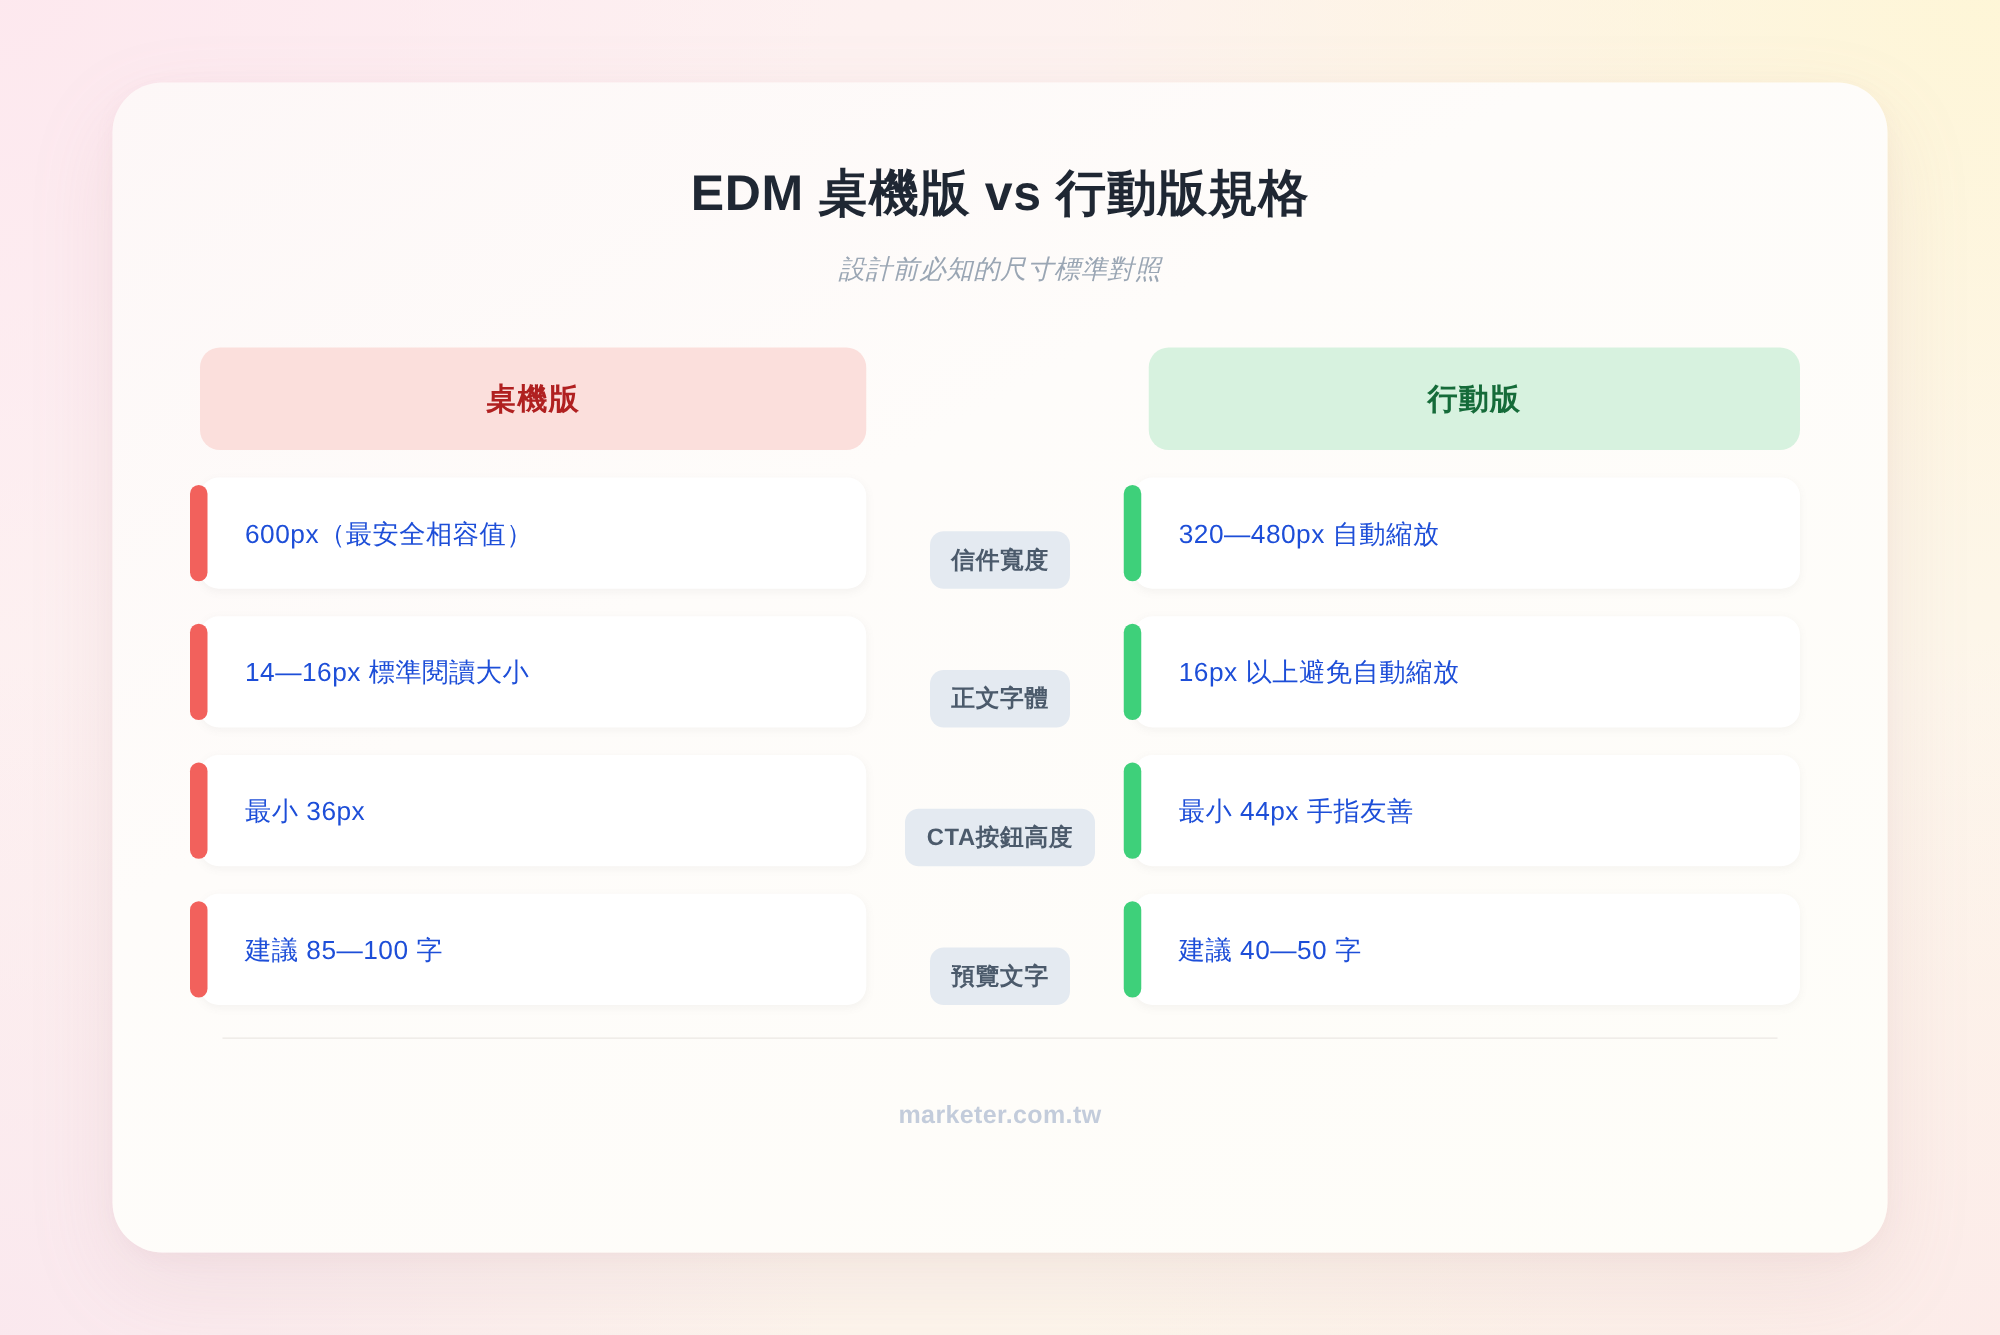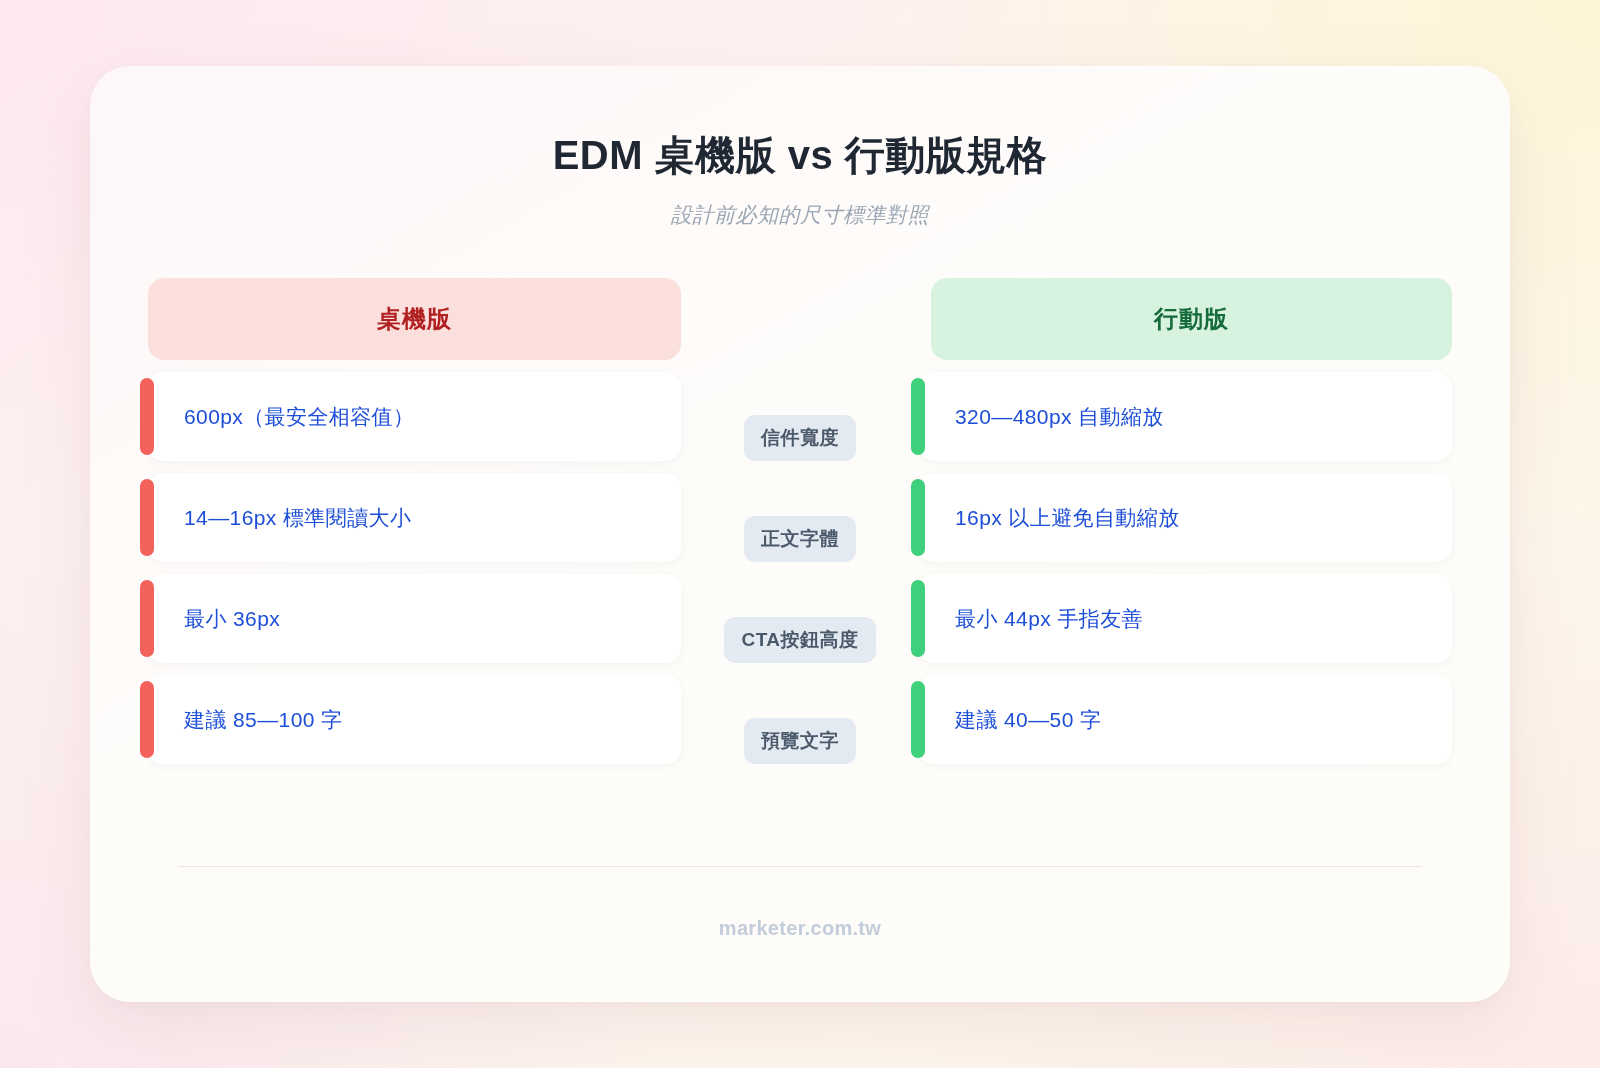--- a/index.html
+++ b/index.html
@@ -56,21 +56,20 @@
   }
 
   
   .compare {
     margin-top:49px;
     display:grid;
     grid-template-columns:533px 214px 533px;
     column-gap:0;
     row-gap:22px;
     justify-content:center;
-    gap:12px;
   }
 
   .col-head {
     height:82px;
     border-radius:16px;
     display:flex;
     align-items:center;
     justify-content:center;
     font-size:24px;
     font-weight:bold;
@@ -119,21 +118,21 @@
     font-weight:bold;
     border-radius:11px;
     padding:10px 17px;
     white-space:nowrap;
     letter-spacing:0.5px;
   }
 
   
   .footer {
     margin-top:auto;
-    padding-bottom:62px;
+    padding-bottom:98px;
   }
   .divider {
     height:1px;
     background:#ece7e4;
     margin:0 32px;
   }
   .brand {
     text-align:center;
     margin-top:50px;
     font-size:20px;

